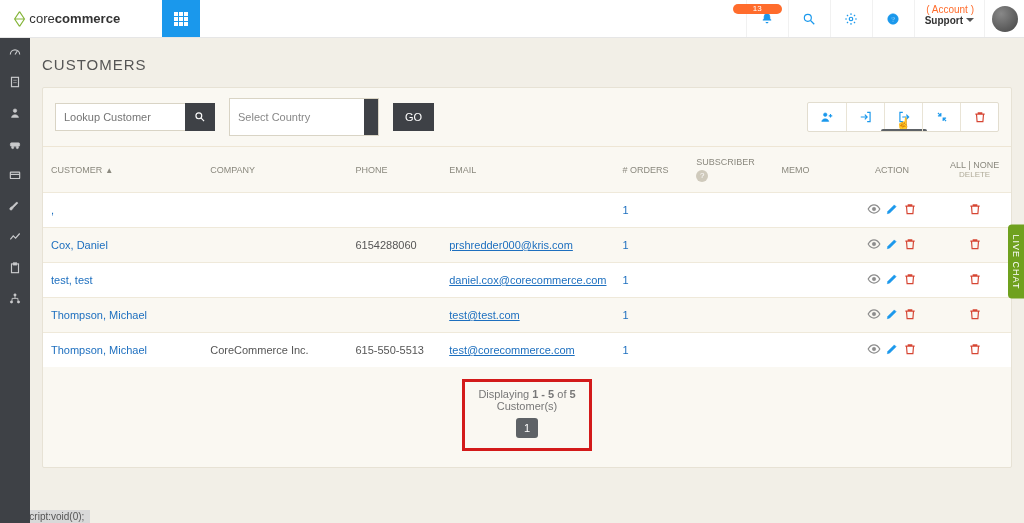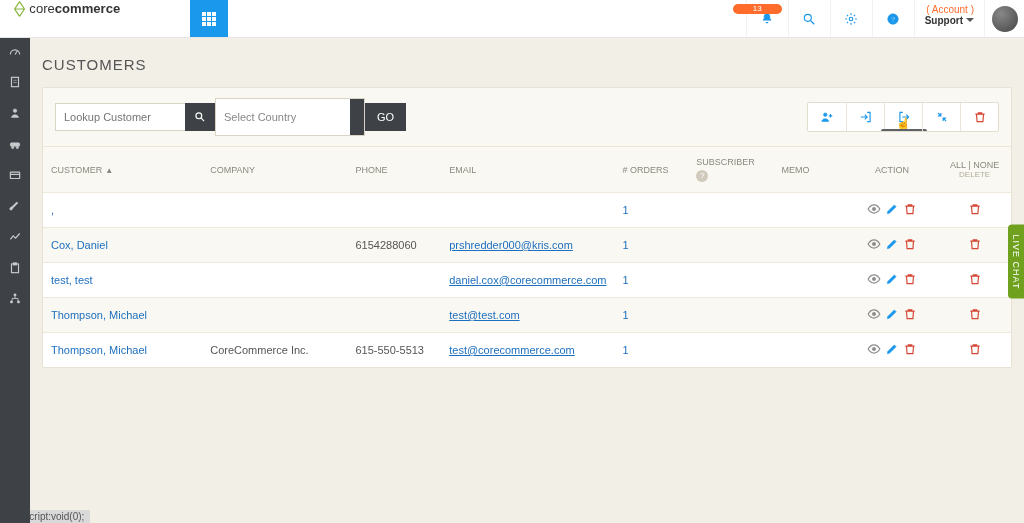--- a/index.html
+++ b/index.html
@@ -5,21 +5,21 @@
   * { box-sizing: border-box; margin: 0; padding: 0; }
   html, body { height: 100%; font-family: "Helvetica Neue", Arial, sans-serif; font-size: 11px; color: #555; background:#f2efe7; }
   a { text-decoration: none; }
 
   
   .topbar {
     position: fixed; top: 0; left: 0; right: 0; height: 38px;
     background:#fff; border-bottom:1px solid #e6e6e6;
     display:flex; align-items:stretch; z-index:20;
   }
-  .logo { display:flex; padding:0 30px 0 10px; }
+  .logo { display:flex; align-items:center; padding:0 2px 0 10px; }
   .logo svg { height:18px; }
   .apps-btn {
     width:38px; background:#1a98ec; display:flex; align-items:center; justify-content:center;
     color:#fff; font-size:16px;
   }
   .apps-btn .grid-icon { width:14px; height:14px; display:grid; grid-template-columns:repeat(3,1fr); grid-template-rows:repeat(3,1fr); gap:1px; }
   .apps-btn .grid-icon span{ background:#fff; }
 
   .top-right { margin-left:auto; display:flex; align-items:stretch; }
   .top-icon {
@@ -47,21 +47,21 @@
 
   
   .main {
     position:absolute; top:38px; left:30px; right:0; bottom:0;
     padding:14px 12px 30px 12px; overflow:auto;
   }
   .page-title{ text-align:left; font-size:15px; letter-spacing:1px; color:#555; margin:4px 0 14px; }
 
   .panel{ background:#faf8f2; border:1px solid #e7e2d5; border-radius:2px; }
 
-  .filter-row{ display:flex; align-items:center; padding:10px 12px; }
+  .filter-row{ display:flex; align-items:center; padding:10px 12px; gap:14px; }
   .input-group{ display:flex; }
   .lookup{
     height:28px; width:130px; border:1px solid #d9d4c5; border-right:none;
     padding:0 8px; font-size:11px; color:#888; background:#fff;
   }
   .input-btn{
     width:30px; height:28px; background:#3e4146; color:#fff; border:1px solid #3e4146;
     display:flex; align-items:center; justify-content:center;
   }
   .country{
@@ -434,18 +434,26 @@
                 </svg></span><span class="ai trash"><svg class="icon" viewBox="0 0 24 24">
                   <path d="M6 7h12l-1 13H7zM4 7h16M9 7V5h6v2" fill="none" stroke-width="2"></path>
                 </svg></span></td>
             <td class="del"><span class="ai trash"><svg class="icon" viewBox="0 0 24 24">
                   <path d="M6 7h12l-1 13H7zM4 7h16M9 7V5h6v2" fill="none" stroke-width="2"></path>
                 </svg></span></td>
           </tr>
         </tbody>
     </table>
 
+    <div style="text-align:center">
+      <div class="pager-wrap">
+        <div class="pager-text">
+          <span>Displaying </span><b>1 - 5</b><span> of </span><b>5</b><span> Customer(s)</span>
+        </div>
+        <div class="pager-btn">1</div>
+      </div>
+    </div>
 
   </div>
 </div>
 
 <div class="livechat">LIVE CHAT</div>
 <div class="statusbar">javascript:void(0);</div>
 
 </body></html>

